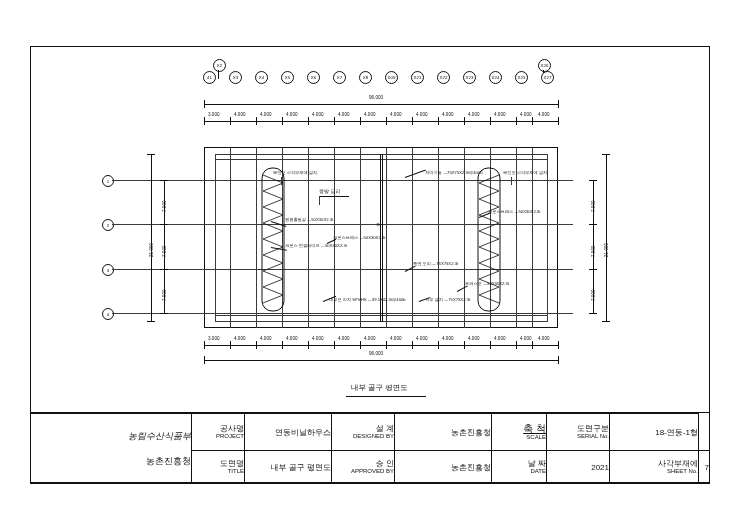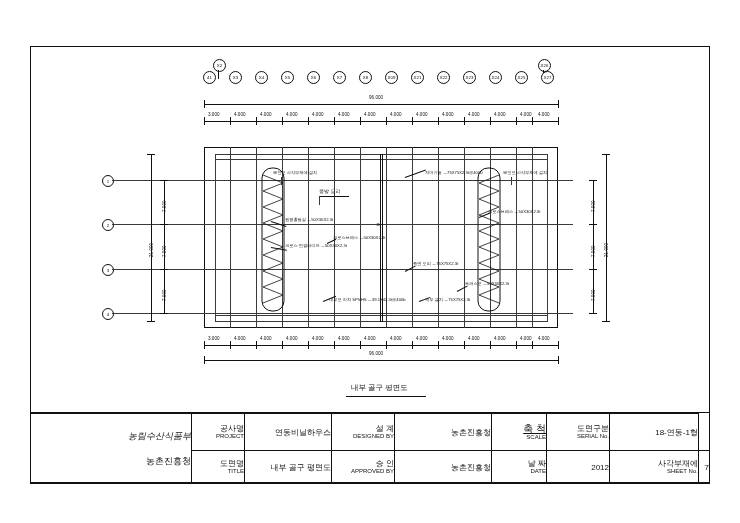--- a/index.html
+++ b/index.html
@@ -351,21 +351,21 @@
             <small>APPROVED BY</small>
           </div>
         </td>
         <td>농촌진흥청</td>
         <td>
           <div class="two">
             <span style="font-size:8px;">날 짜</span>
             <small>DATE</small>
           </div>
         </td>
-        <td>2012</td>
+        <td>2021</td>
         <td>
           <div class="two">
             <span style="font-size:8px;">사각부재에</span>
             <small>SHEET No.</small>
           </div>
         </td>
         <td>7</td>
       </tr>
     </tbody>
       </table>

